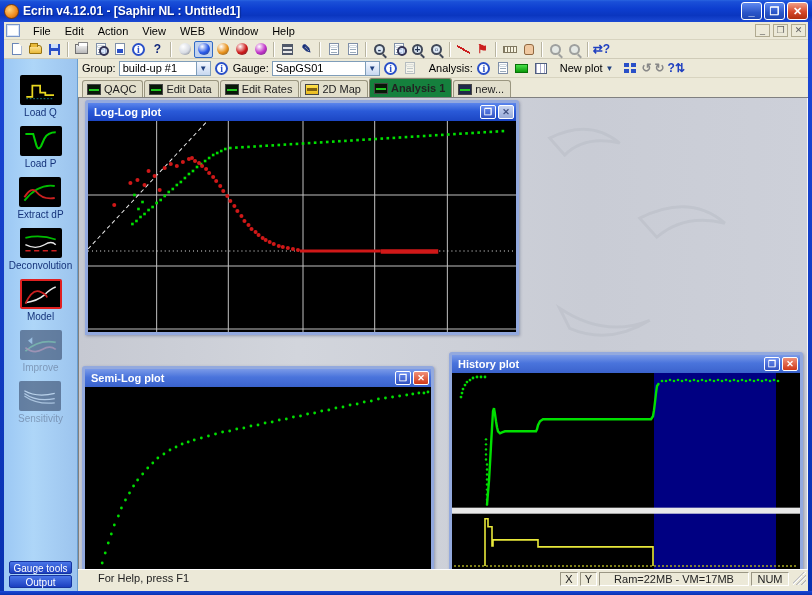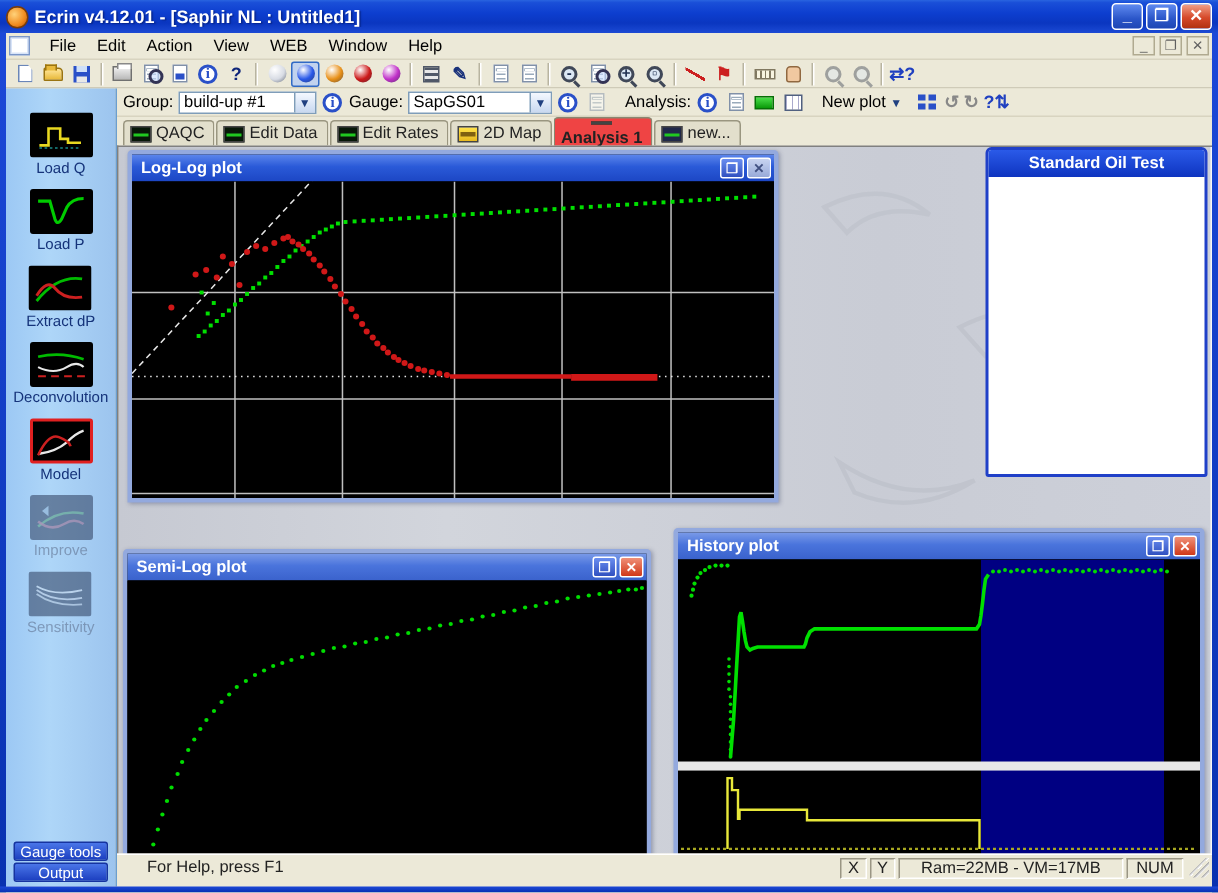--- a/index.html
+++ b/index.html
@@ -111,21 +111,21 @@
     background:repeating-linear-gradient(90deg,#aac 0 1px,#fff 1px 4px),repeating-linear-gradient(#aac 0 1px,#fff 1px 4px); }
   .tile-ic { width:12px; height:11px; background:
     linear-gradient(#2a50c8,#2a50c8) 0 0/5px 4px no-repeat,
     linear-gradient(#2a50c8,#2a50c8) 7px 0/5px 4px no-repeat,
     linear-gradient(#2a50c8,#2a50c8) 0 6px/5px 4px no-repeat,
     linear-gradient(#2a50c8,#2a50c8) 7px 6px/5px 4px no-repeat; }
 
   #tabbar { height:19px; background:#ece9d8; display:flex; align-items:flex-end; padding-left:4px; gap:1px; }
   .tab { display:flex; align-items:center; gap:3px; padding:2px 6px 2px 4px; height:17px;
     border:1px solid #9a9680; border-bottom:none; border-radius:3px 3px 0 0; background:#e2dfcc; color:#222; }
-  .tab.active { background:#ef4444; font-weight:bold; height:19px; border-color:#8a8670;flex-direction:column; }
+  .tab.active { background:#15803d; font-weight:bold; height:19px; border-color:#8a8670; }
   .tabicon { width:14px; height:11px; border:1px solid #444; position:relative; overflow:hidden; }
   .ti-dark { background:#081808; }
   .ti-yellow { background:linear-gradient(#ffe24a,#e8b920); }
   .ti-navy { background:#202848; }
   .tabicon .tl { position:absolute; left:1px; right:1px; top:4px; height:2px; background:#20c820; }
   .ti-yellow .tl { background:#806010; height:3px; top:3px; }
 
   #mdi { flex:1; position:relative; overflow:hidden;
     background:linear-gradient(90deg,#c6c9d2,#d2d5dc 30%,#c9ccd5 70%,#cdd0d9);
     border-top:1px solid #808080; border-left:1px solid #808080; box-shadow:inset -1px -1px 0 #f8f8f8;padding-left:16px; }
@@ -340,21 +340,21 @@
   <div id="toolbar2">
     <span class="lbl">Group:</span>
     <div class="combo" style="width:92px">
       <span class="cval">build-up #1</span>
       <span class="carr">▼</span>
     </div>
     <div class="t2icon">
         <div class="i-info">i</div>
       </div>
     <span class="lbl">Gauge:</span>
-    <div class="combo" style="width:96px">
+    <div class="combo" style="width:108px">
       <span class="cval">SapGS01</span>
       <span class="carr">▼</span>
     </div>
     <div class="t2icon">
         <div class="i-info">i</div>
       </div>
     <div class="t2icon" style="opacity:.5">
         <div class="i-page"></div>
       </div>
     <span class="lbl" style="margin-left:8px">Analysis:</span>
@@ -568,23 +568,20 @@
               <circle cx="198" cy="127" r="2"></circle>
               <circle cx="203" cy="128" r="2"></circle>
               <circle cx="208" cy="129" r="2"></circle>
             </g>
             <line x1="210" y1="130" x2="290" y2="130" stroke="#d01818" stroke-width="3"></line>
             <line x1="290" y1="130.5" x2="347" y2="130.5" stroke="#d01818" stroke-width="4.5"></line>
           </svg>
       </div>
     </div>
 
-    <div id="oiltest" style="left:578px;top:0;width:148px;height:220px">
-      <div class="ot-title">Standard Oil Test</div>
-    </div>
 
     <div class="plotwin" id="win-semilog" style="left:3px;top:268px;width:352px;height:284px">
       <div class="pw-title">
         <span>Semi-Log plot</span>
         <span class="pwbtns">
           <span class="pwb">❐</span>
           <span class="pwb close-red">✕</span>
         </span>
       </div>
       <div class="pw-body" style="width:346px;height:199px">

